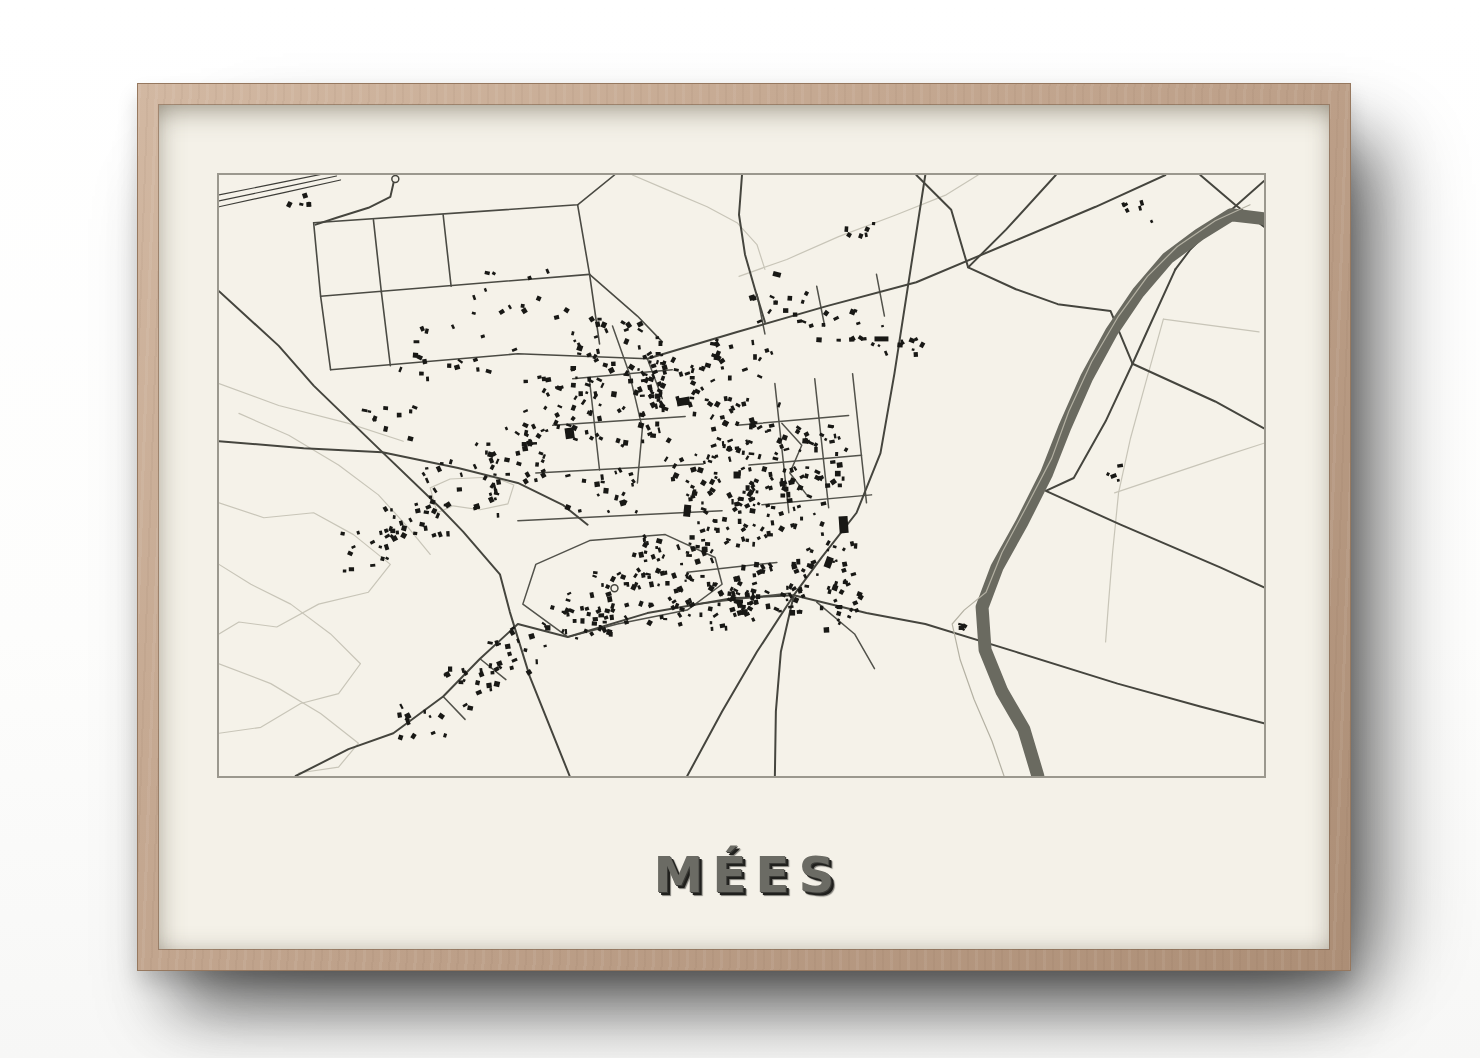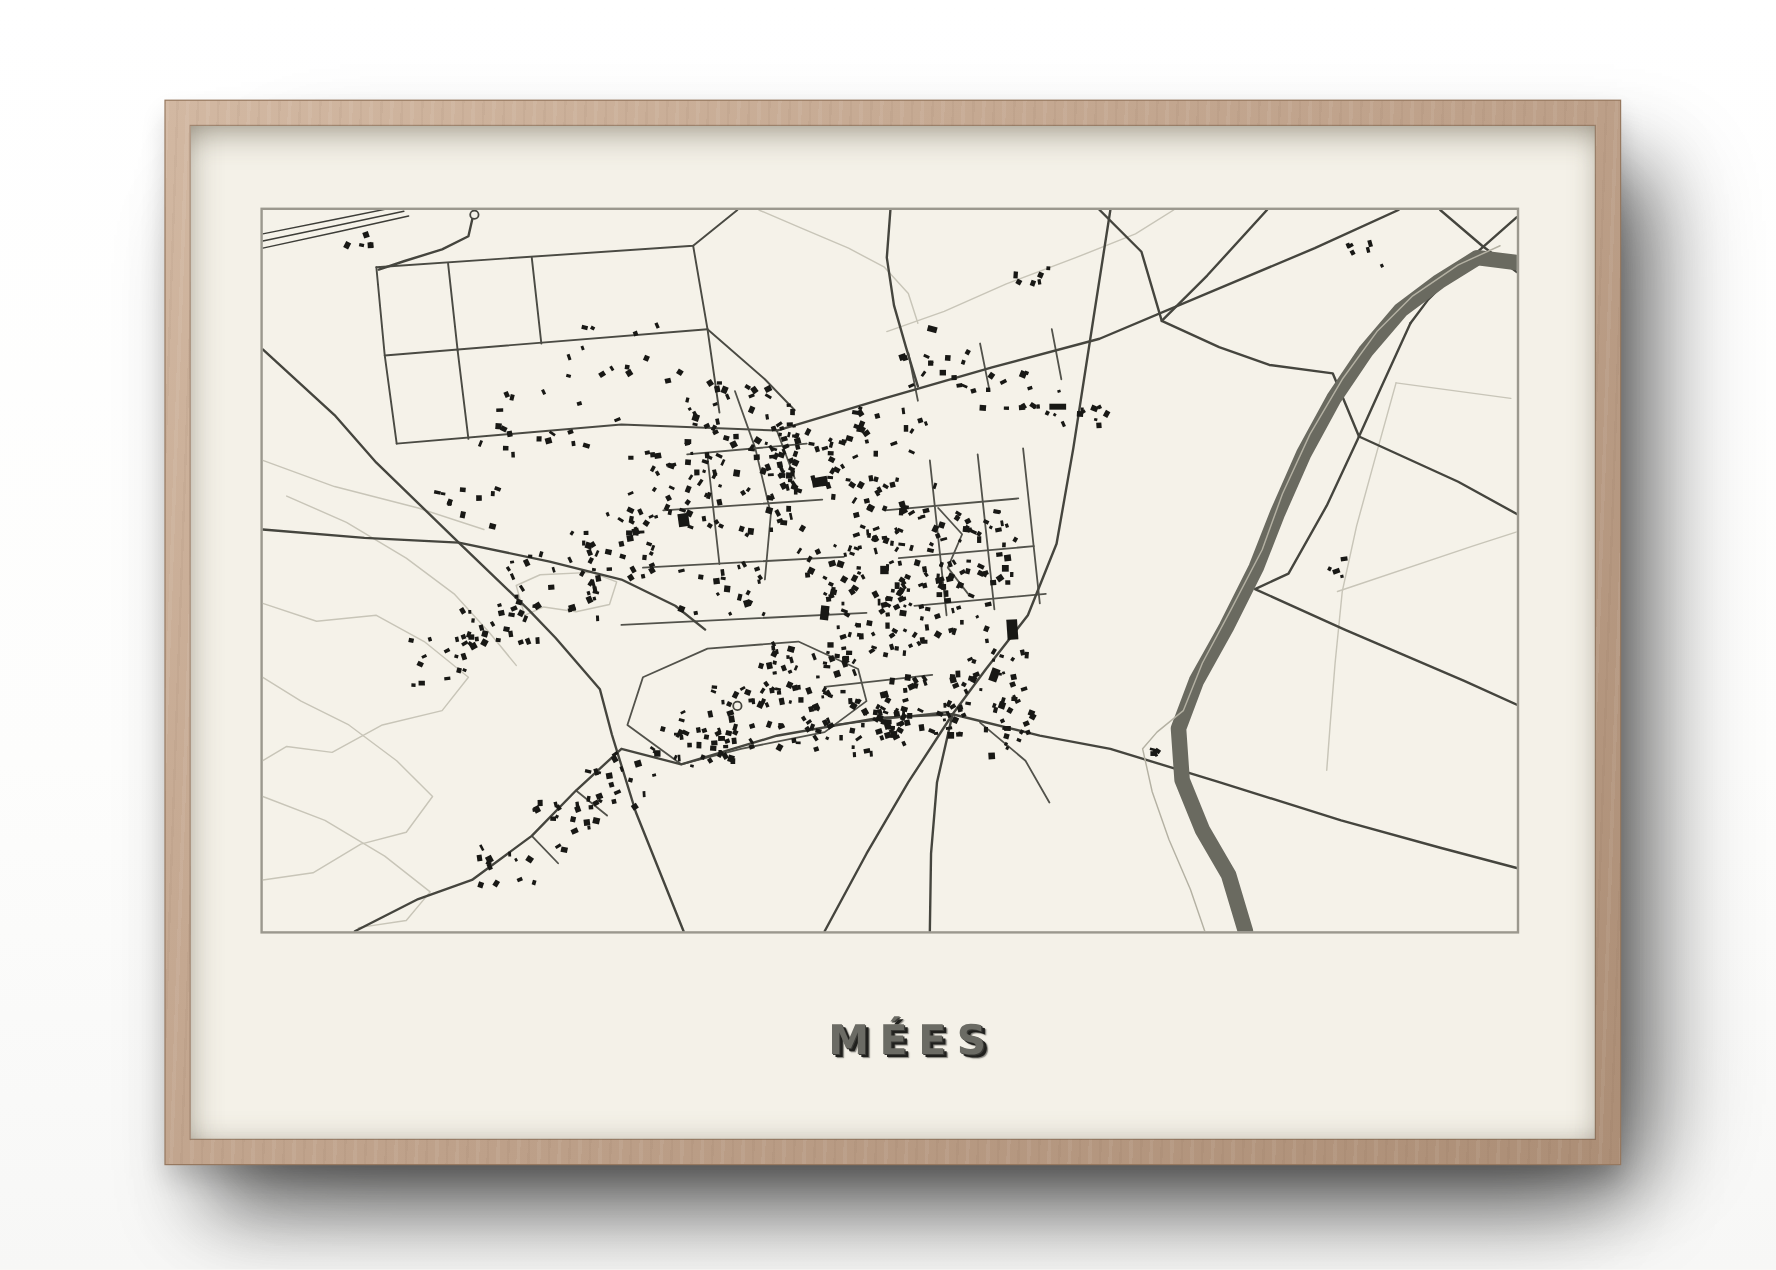--- a/index.html
+++ b/index.html
@@ -32,22 +32,22 @@
       inset 20px 0 26px -18px rgba(92,82,62,.30),
       inset -18px 0 24px -18px rgba(92,82,62,.22),
       inset 0 -16px 22px -16px rgba(92,82,62,.26);
   }
   .map-panel{
     position:absolute;left:58px;top:68px;width:1049px;height:605px;
     box-sizing:border-box;border:2px solid #9b988e;background:#f5f2e9;
   }
   .map-panel svg{display:block;width:100%;height:100%;}
   .poster-title{
-    position:absolute;left:12px;top:745px;width:100%;
-    text-align:center;font-weight:bold;font-size:34px;line-height:1;
+    position:absolute;left:0;top:745px;width:100%;
+    text-align:center;font-weight:bold;font-size:50px;line-height:1;
     letter-spacing:9px;text-indent:9px;color:#6b6b64;
     text-shadow:1px 1px 0 #3a3a36,3px 3px 0 #20201d,4px 4px 1px rgba(32,32,29,.55);
     user-select:none;
   }
 </style>
 </head>
 <body>
 
 <div class="wall">
   <div class="frame">

